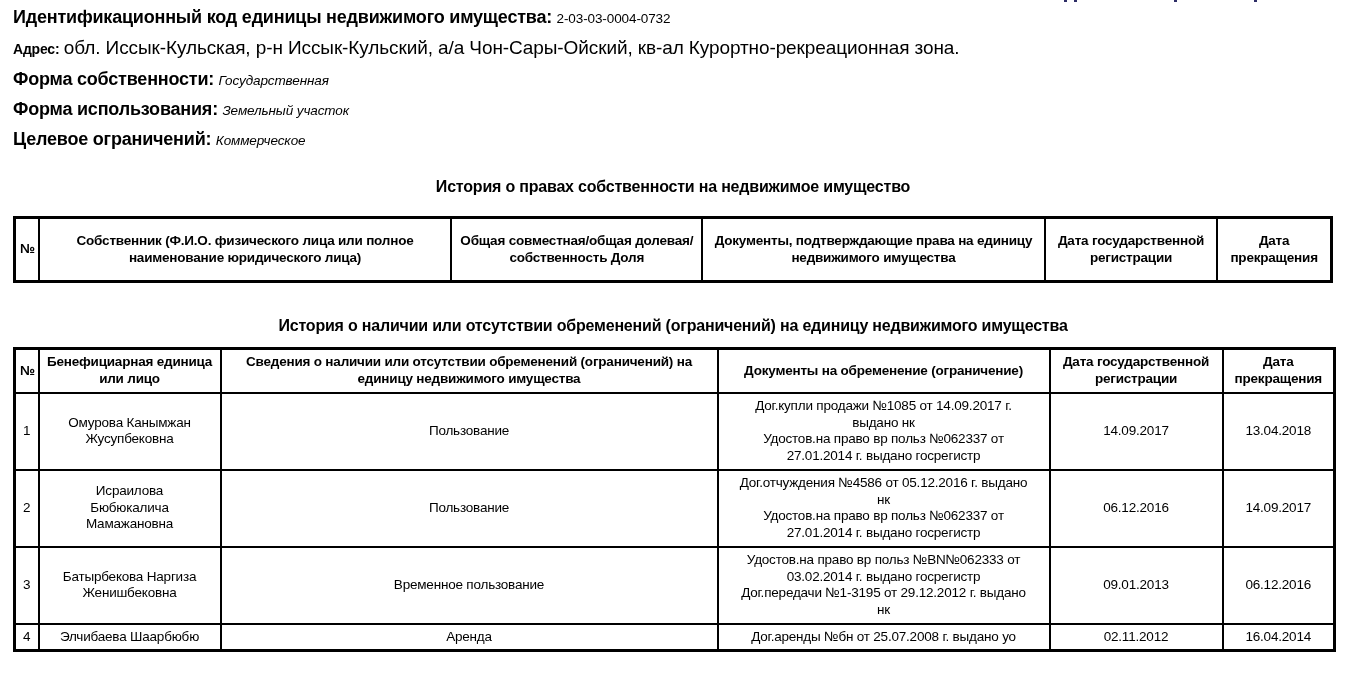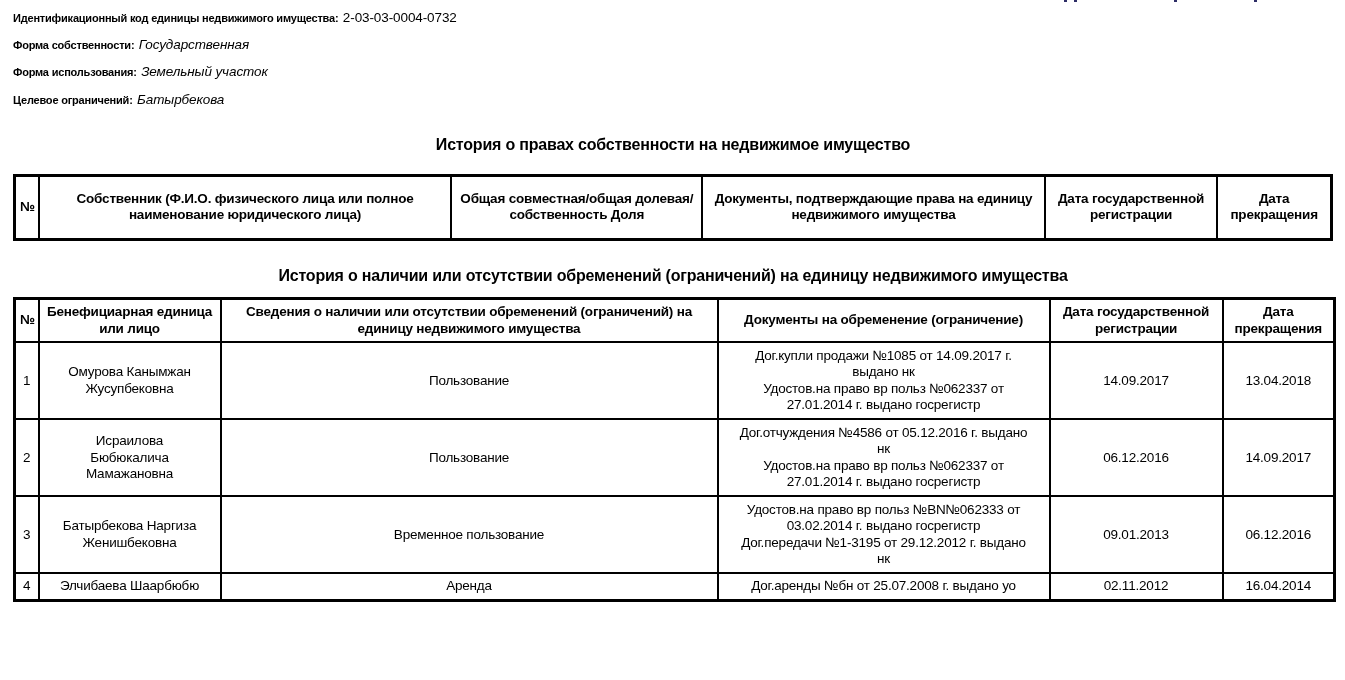--- a/index.html
+++ b/index.html
@@ -5,34 +5,34 @@
   * { margin:0; padding:0; box-sizing:border-box; }
   html,body { background:#fff; }
   body {
     width:1345px; height:680px; position:relative; overflow:hidden;
     font-family:"Liberation Sans", sans-serif; color:#000;
   }
   .doc { padding:7px 13px 0 13px; }
 
   
   .field { margin-bottom:8px; line-height:1.2; white-space:nowrap; }
-  .field .label { font-weight:bold; font-size:11px; letter-spacing:-0.2px; }
+  .field .label { font-weight:bold; font-size:18px; letter-spacing:-0.2px; }
   .field .value { font-size:13.5px; letter-spacing:-0.1px; }
   .field.large { margin-bottom:10px; }
   .field.large .label { font-size:14px; }
   .field.large .value { font-size:19px; }
   .field.italic .value { font-style:italic;margin-top:20px; }
 
   
   .tbl-title {
     width:1320px; text-align:center; font-weight:bold; font-size:16px;
     letter-spacing:-0.2px;
   }
   .title-1 { margin-top:28px; margin-bottom:20px; }
-  .title-2 { margin-top:26px; margin-bottom:12px; }
+  .title-2 { margin-top:34px; margin-bottom:12px; }
 
   
   table.reg {
     border-collapse:collapse; table-layout:fixed; width:1320px;
     border:3px solid #000;
   }
   table.reg th, table.reg td {
     border:2px solid #000; text-align:center; vertical-align:middle;
     font-size:13.5px; letter-spacing:-0.2px; padding:2px 4px;
     overflow:hidden; white-space:pre-line; line-height:1.22;
@@ -55,31 +55,35 @@
 <span class="fragment f2"></span>
 <span class="fragment f3"></span>
 <span class="fragment f4"></span>
 
 <div class="doc">
 
   <div class="field">
     <span class="label">Идентификационный код единицы недвижимого имущества:</span>
     <span class="value">2-03-03-0004-0732</span>
   </div>
+  <div class="field large">
+    <span class="label">Адрес:</span>
+    <span class="value">обл. Иссык-Кульская, р-н Иссык-Кульский, а/а Чон-Сары-Ойский, кв-ал Курортно-рекреационная зона.</span>
+  </div>
   <div class="field italic">
     <span class="label">Форма собственности:</span>
     <span class="value">Государственная</span>
   </div>
   <div class="field italic">
     <span class="label">Форма использования:</span>
     <span class="value">Земельный участок</span>
   </div>
   <div class="field italic">
     <span class="label">Целевое ограничений:</span>
-    <span class="value">Батырбекова</span>
+    <span class="value">Коммерческое</span>
   </div>
 
   <div class="tbl-title title-1">История о правах собственности на недвижимое имущество</div>
   <table class="reg">
     <colgroup>
       <col style="width:24px">
         <col style="width:412px">
         <col style="width:250px">
       <col style="width:342px">
         <col style="width:172px">

